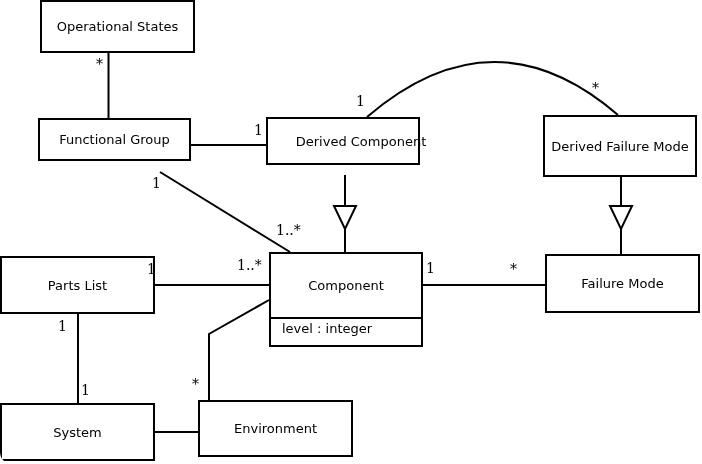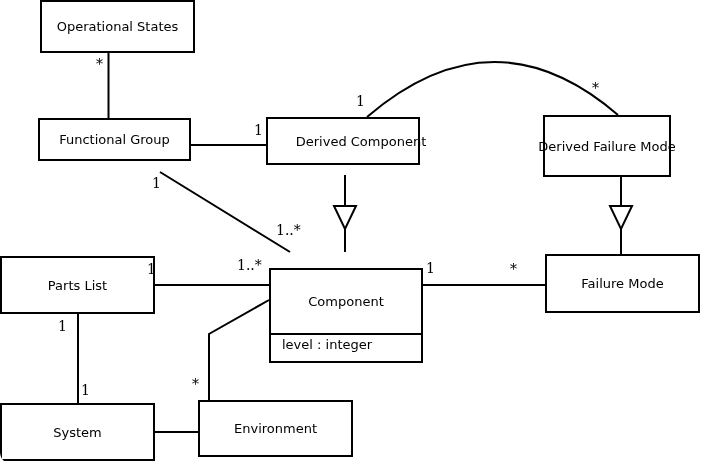--- a/index.html
+++ b/index.html
@@ -95,29 +95,29 @@
   </div>
 
   <div class="uml-class" style="left:38px; top:118px; width:153px; height:43px;">
     <span>Functional Group</span>
   </div>
 
   <div class="uml-class" style="left:266px; top:117px; width:154px; height:48px;padding-left:36px;">
     <span>Derived Component</span>
   </div>
 
-  <div class="uml-class" style="left:543px; top:115px; width:128px; height:62px;">
+  <div class="uml-class" style="left:543px; top:115px; width:154px; height:62px;">
     <span>Derived Failure Mode</span>
   </div>
 
   <div class="uml-class" style="left:0px; top:256px; width:155px; height:58px;">
     <span>Parts List</span>
   </div>
 
-  <div class="uml-class compartmented" style="left:269px; top:268px; width:154px; height:95px;">
+  <div class="uml-class compartmented" style="left:269px; top:252px; width:154px; height:95px;">
     <div class="compartment-name">
       <span>Component</span>
     </div>
     <div class="compartment-attrs">
       <span>level : integer</span>
     </div>
   </div>
 
   <div class="uml-class" style="left:545px; top:254px; width:155px; height:59px;">
     <span>Failure Mode</span>

